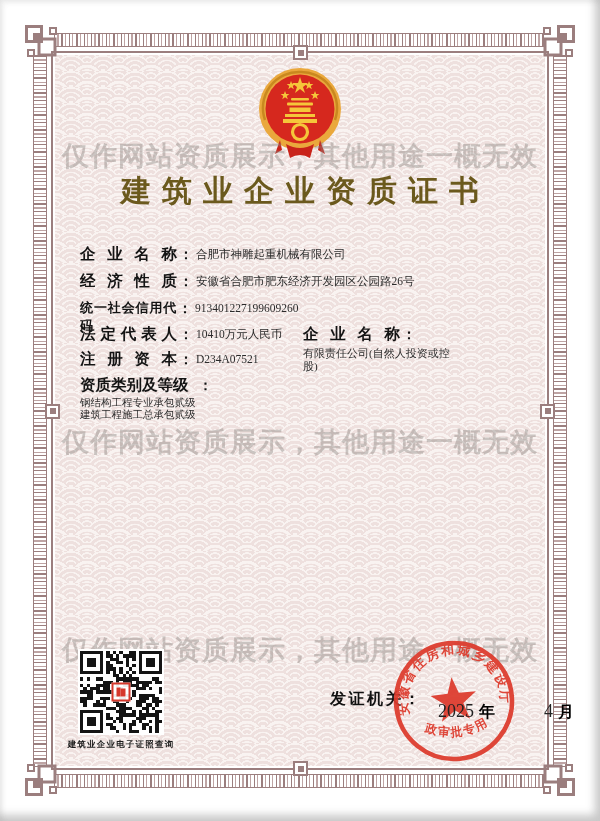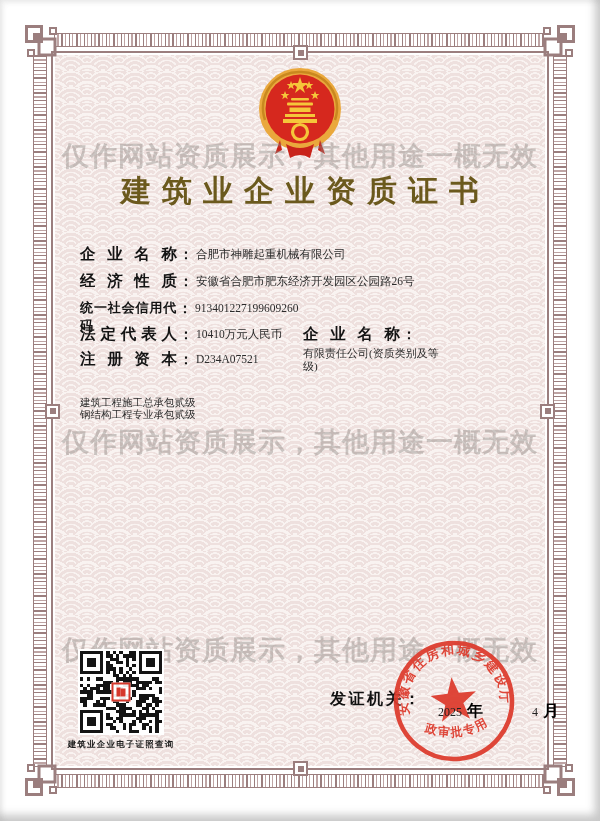--- a/index.html
+++ b/index.html
@@ -95,21 +95,21 @@
   .qr-stamp::before{content:"";position:absolute;left:3px;top:3px;width:4px;height:9px;background:#d5382c;}
   .qr-stamp::after{content:"";position:absolute;right:3px;top:4px;width:5px;height:8px;background:#d5382c;}
   .qr-caption{
     position:absolute;left:64px;top:739px;width:114px;text-align:center;z-index:4;
     font-family:"Liberation Serif","DejaVu Serif",serif;font-weight:bold;font-size:8.5px;letter-spacing:1.2px;color:#1c1c1c;
   }
   
   .issuer{position:absolute;left:330px;top:689px;z-index:2;font-size:16px;font-weight:bold;letter-spacing:2.5px;color:#111;}
   .seal{position:absolute;left:391px;top:638px;width:126px;height:126px;z-index:5;transform:rotate(-6deg);opacity:.93;}
   .date{position:absolute;left:394px;top:701px;z-index:6;white-space:nowrap;}
-  .d-num{font-family:"Liberation Serif","DejaVu Serif",serif;font-size:12px;color:#222;padding-left:44px;}
+  .d-num{font-family:"Liberation Serif","DejaVu Serif",serif;font-size:18px;color:#222;padding-left:44px;}
   .d-unit{font-size:16px;font-weight:bold;color:#000;margin:0 5px;}
 </style>
 </head>
 <body>
 
 <div class="page">
   <div class="paper-bg"></div>
 
   <div class="band band-h band-top"></div>
   <div class="band band-h band-bottom"></div>
@@ -192,29 +192,32 @@
     </div>
     <div class="frow r2">
       <span class="flabel">经济性质</span><span class="fcolon">：</span><span class="fvalue">安徽省合肥市肥东经济开发园区公园路26号</span>
     </div>
     <div class="frow r3">
       <span class="flabel small">统一社会信用代码</span><span class="fcolon">：</span><span class="fvalue">913401227199609260</span>
     </div>
     <div class="frow r4">
       <span class="flabel">法定代表人</span><span class="fcolon">：</span><span class="fvalue">10410万元人民币</span>
       <span class="fcol-r">
-        <span class="flabel">企业名称</span><span class="fcolon">：</span><span class="fvalue wrap">有限责任公司(资质类别及等级)</span>
+        <span class="flabel">企业名称</span><span class="fcolon">：</span><span class="fvalue wrap">有限责任公司(自然人投资或控股)</span>
       </span>
     </div>
     <div class="frow r5">
       <span class="flabel">注册资本</span><span class="fcolon">：</span><span class="fvalue">D234A07521</span>
     </div>
+    <div class="frow r6">
+      <span class="qual-header">资质类别及等级</span><span class="qual-colon">：</span>
+    </div>
     <div class="frow r7">
+      <div class="qual-line">钢结构工程专业承包贰级</div>
       <div class="qual-line">建筑工程施工总承包贰级</div>
-      <div class="qual-line">钢结构工程专业承包贰级</div>
     </div>
   </div>
 
   <div class="qr">
       <div class="qd"></div>
       <div class="qd"></div>
       <div class="qd"></div>
       <div class="qd"></div>
       <div class="qd"></div>
       <div class="qd"></div>

